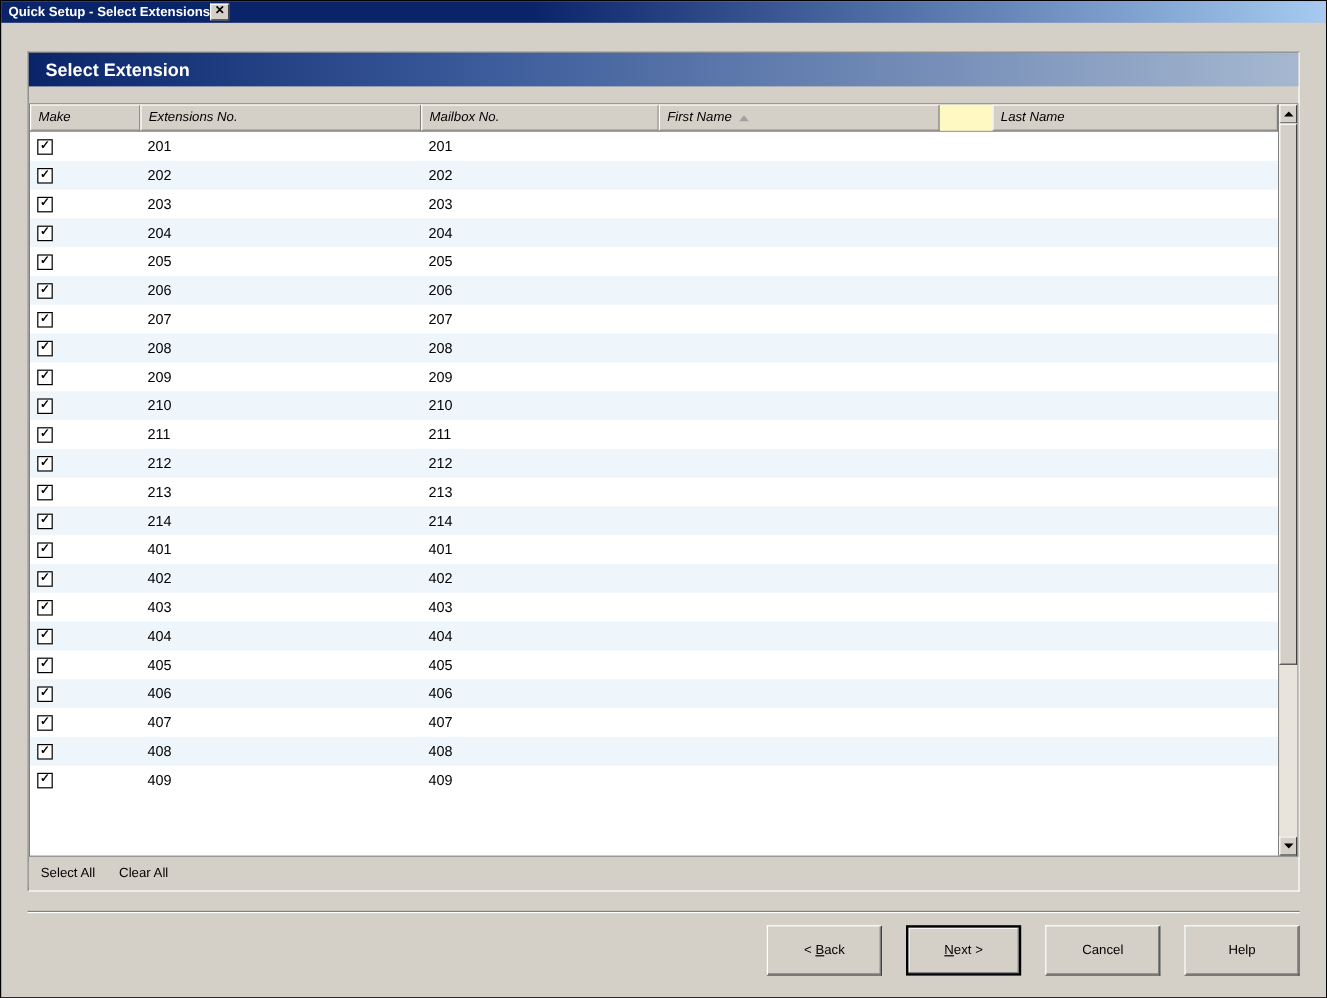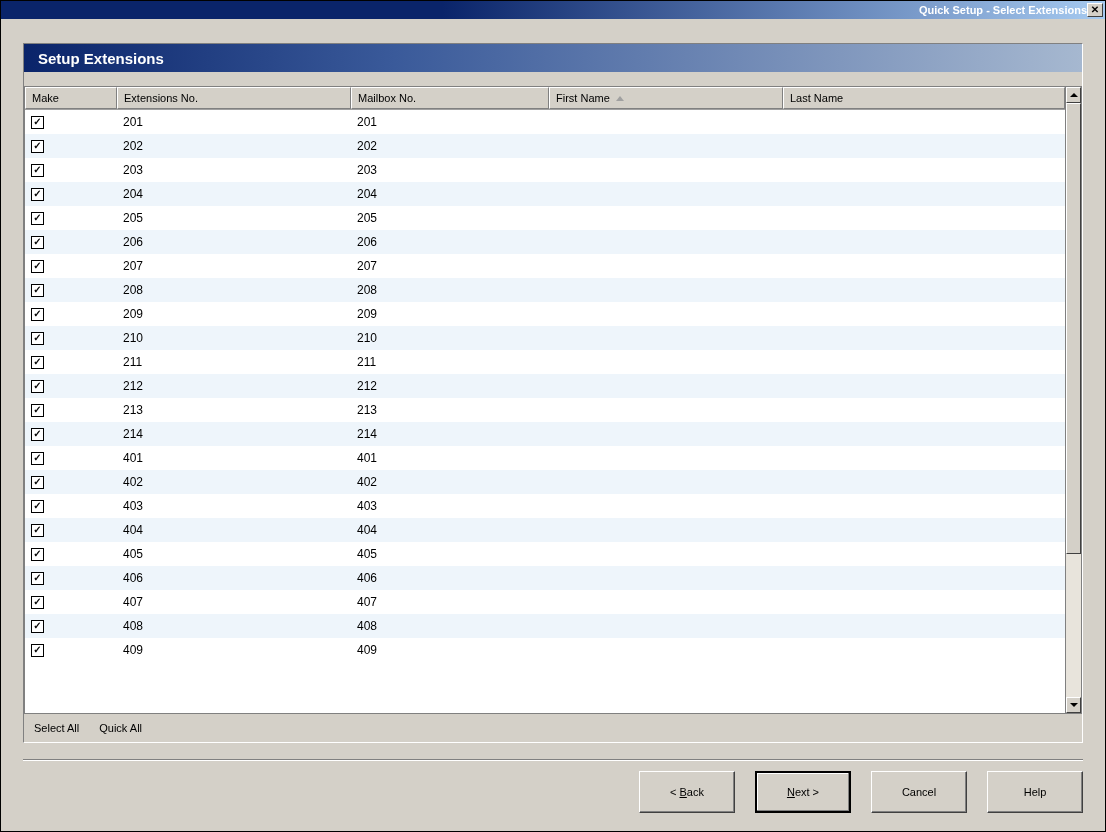--- a/index.html
+++ b/index.html
@@ -18,21 +18,21 @@
     border: 1px solid #000;
     background: #d4d0c8;
     display: flex;
     flex-direction: column;
   }
   .titlebar {
     height: 18px;
     background: linear-gradient(to right, #0a246a 0%, #0a246a 40%, #a6caf0 100%);
     display: flex;
     align-items: center;
-    justify-content: flex-end;
+    justify-content: flex-start;
     padding: 0 2px;
   }
   .titlebar-text {
     color: #fff;
     font-weight: bold;
     padding-left: 4px;
     font-size: 11px;
   }
   .close-btn {
     width: 16px;
@@ -94,39 +94,40 @@
     flex:1;
     overflow:hidden;
     display:flex;
     flex-direction:column;
   }
   .grid-header {
     display:flex;
     background:#fef9c3;
     border-bottom:1px solid #a0a0a0;
     flex-shrink:0;
+    font-style:italic;
   }
   .gh-cell {
     border-right:1px solid #808080;
     border-left:1px solid #fff;
     border-top:1px solid #fff;
     border-bottom:1px solid #808080;
     padding: 3px 6px;
     height: 22px;
     display:flex;
     align-items:center;
     gap:4px;
     background:#d4d0c8;
     font-size:11px;
   }
   .col-make { width: 92px; }
   .col-ext  { width: 234px; }
   .col-mail { width: 198px; }
   .col-first{ width: 234px; }
-  .col-last { flex:1; }
+  .col-last { flex:1;margin-left:44px; }
   .sort-arrow {
     width:0;height:0;
     border-left:4px solid transparent;
     border-right:4px solid transparent;
     border-bottom:5px solid #a0a0a0;
     margin-left:2px;
   }
   .grid-body {
     flex:1;
     overflow:hidden;
@@ -234,21 +235,21 @@
 <div class="window">
   <div class="titlebar">
     <span class="titlebar-text">Quick Setup - Select Extensions</span>
     <div class="close-btn">
       <span>✕</span>
     </div>
   </div>
 
   <div class="content">
     <div class="panel">
-      <div class="panel-header">Setup Extensions</div>
+      <div class="panel-header">Select Extension</div>
 
       <div class="grid-wrap">
         <div class="grid">
           <div class="grid-table">
             <div class="grid-header">
               <div class="gh-cell col-make">
                   <span>Make</span>
                 </div>
               <div class="gh-cell col-ext">
                   <span>Extensions No.</span>
@@ -483,21 +484,21 @@
             </div>
             <div class="sb-btn">
                 <div class="arrow-down"></div>
               </div>
           </div>
         </div>
       </div>
 
       <div class="below-grid">
         <button class="flatbtn">Select All</button>
-        <button class="flatbtn">Quick All</button>
+        <button class="flatbtn">Clear All</button>
       </div>
     </div>
 
     <div class="separator"></div>
 
     <div class="button-row">
       <button class="btn">&lt; <span class="u">B</span>ack</button>
       <button class="btn default"><span class="u">N</span>ext &gt;</button>
       <button class="btn">Cancel</button>
       <button class="btn">Help</button>

